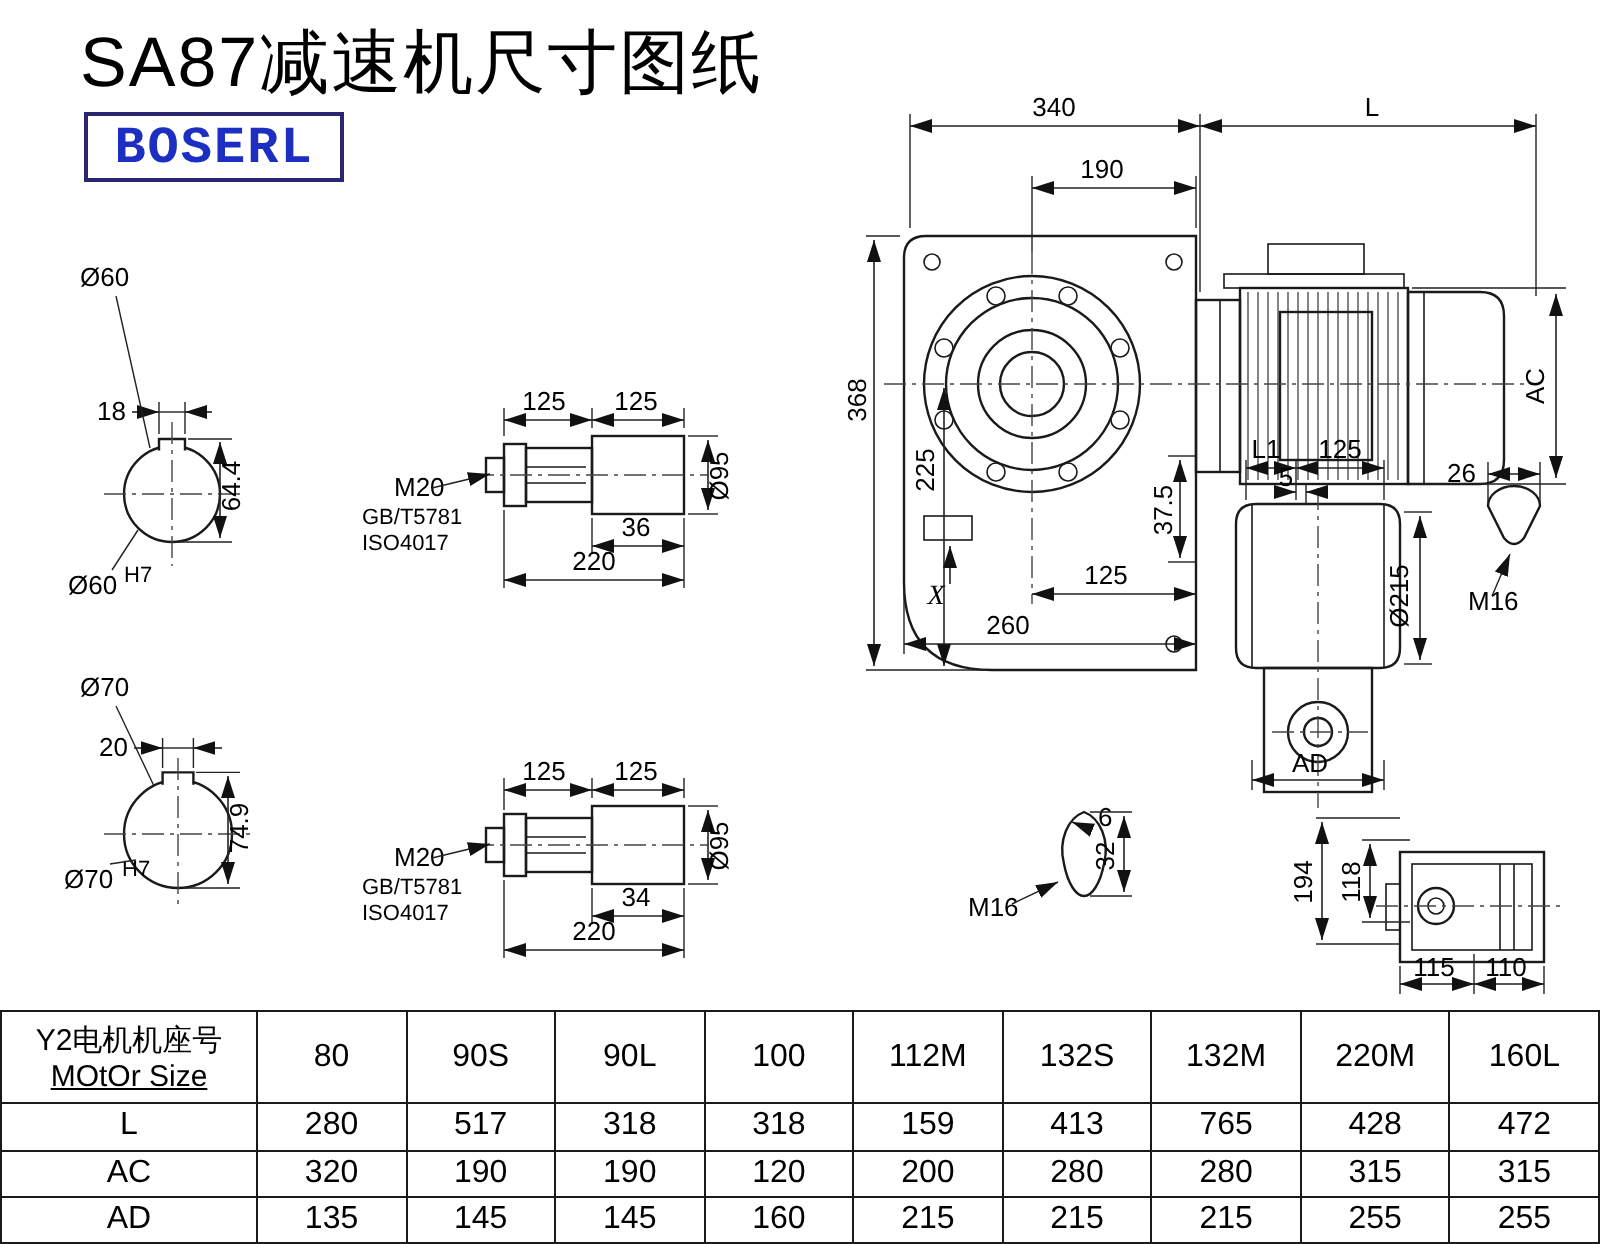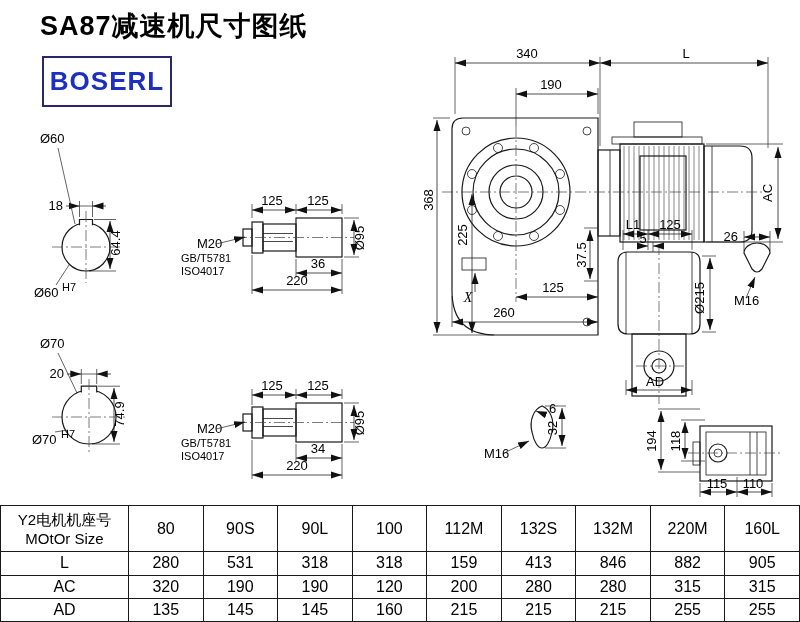--- a/index.html
+++ b/index.html
@@ -1,40 +1,40 @@
 <!DOCTYPE html>
 <html><head>
 <meta charset="utf-8">
 <style>
   *{margin:0;padding:0;box-sizing:border-box}
   html,body{width:800px;height:622px;background:#fff;overflow:hidden;
     font-family:"Liberation Sans",sans-serif;color:#000}
   .sheet{position:absolute;left:0;top:0;width:800px;height:622px;background:#fff}
-  .title{position:absolute;left:40px;top:8px;font-size:27px;font-weight:bold;letter-spacing:1px}
-  .logo{position:absolute;left:42px;top:56px;width:130px;height:51px;border:2px solid #2b2670;
-    color:#1c2fc2;font-family:Liberation Sans, sans-serif;font-weight:bold;font-size:26px;
+  .title{position:absolute;left:40px;top:8px;font-size:35px;font-weight:normal;letter-spacing:1px}
+  .logo{position:absolute;left:42px;top:56px;width:130px;height:35px;border:2px solid #2b2670;
+    color:#1c2fc2;font-family:Liberation Mono, monospace;font-weight:bold;font-size:26px;
     display:flex;align-items:center;justify-content:center;letter-spacing:1px;background:#fff}
   svg.draw{position:absolute;left:0;top:0}
   svg text{fill:#000;font-family:"Liberation Sans",sans-serif;font-size:13px}
   svg text.sm{font-size:11px}
   svg text.it{font-family:"Liberation Serif",serif;font-style:italic;font-size:14px}
   .obj{stroke:#1a1a1a;stroke-width:1.2;fill:none}
   .thin{stroke:#1a1a1a;stroke-width:0.8;fill:none}
   .dim{stroke:#222;stroke-width:0.8;fill:none}
   .ext{stroke:#222;stroke-width:0.7;fill:none}
   .cl{stroke:#444;stroke-width:0.7;fill:none;stroke-dasharray:11 3 2 3}
   .fin{stroke:#333;stroke-width:0.6;fill:none}
   table.size-table{position:absolute;left:0;top:505px;width:800px;height:117px;
     border-collapse:collapse;table-layout:fixed;font-size:16px}
   .size-table th,.size-table td{border:1px solid #1a1a1a;text-align:center;vertical-align:middle;
     font-weight:normal;padding:0}
   .size-table tr{height:23px}
   .size-table tr.hdr{height:46px}
   .hcn{font-size:15px}
-  .hen{font-size:15px;}
+  .hen{font-size:15px;text-decoration:underline}
   col.c0{width:128px}
 </style>
 </head>
 <body>
 
 <div class="sheet">
 
   <div class="title">SA87减速机尺寸图纸</div>
   <div class="logo">BOSERL</div>
 
@@ -332,28 +332,28 @@
       <th>100</th>
       <th>112M</th>
       <th>132S</th>
       <th>132M</th>
       <th>220M</th>
       <th>160L</th>
     </tr>
     <tr>
       <td>L</td>
       <td>280</td>
-      <td>531</td>
+      <td>517</td>
       <td>318</td>
       <td>318</td>
       <td>159</td>
       <td>413</td>
-      <td>846</td>
-      <td>882</td>
-      <td>905</td>
+      <td>765</td>
+      <td>428</td>
+      <td>472</td>
     </tr>
     <tr>
       <td>AC</td>
       <td>320</td>
       <td>190</td>
       <td>190</td>
       <td>120</td>
       <td>200</td>
       <td>280</td>
       <td>280</td>

